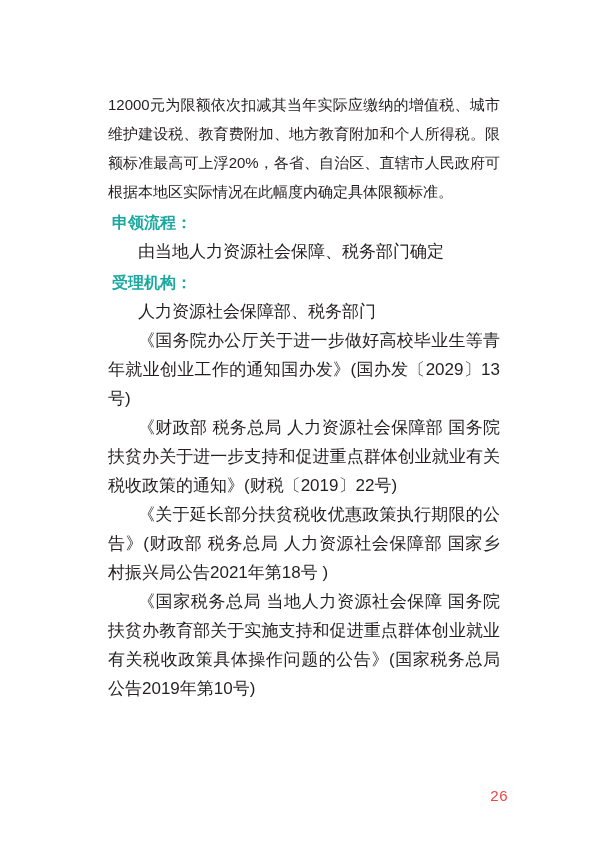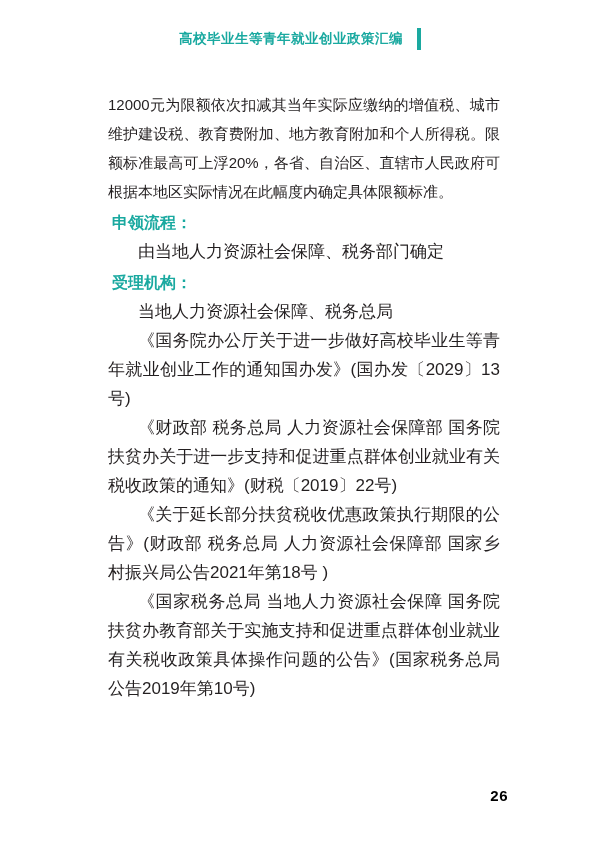--- a/index.html
+++ b/index.html
@@ -79,44 +79,40 @@
   }
   .block-gap {
     margin-top: 2px;
   }
   
   .page-number {
     position: absolute;
     right: 92px;
     bottom: 48px;
     font-size: 15px;
-    color: #000000;
-    font-weight: bold;
+    color: #ef4444;
+    font-weight: normal;
     letter-spacing: 0.5px;
   }
 </style>
 </head>
 <body>
 
 <div class="page">
 
-  <div class="header">
-    <div class="header-title">高校毕业生等青年就业创业政策汇编</div>
-    <div class="header-bar"></div>
-  </div>
 
   <div class="content">
 
     <p class="para">12000元为限额依次扣减其当年实际应缴纳的增值税、城市维护建设税、教育费附加、地方教育附加和个人所得税。限额标准最高可上浮20%，各省、自治区、直辖市人民政府可根据本地区实际情况在此幅度内确定具体限额标准。</p>
 
     <h3 class="section-title block-gap">申领流程：</h3>
     <p class="section-body indent">由当地人力资源社会保障、税务部门确定</p>
 
     <h3 class="section-title block-gap">受理机构：</h3>
-    <p class="section-body indent">当地人力资源社会保障、税务总局</p>
+    <p class="section-body indent">人力资源社会保障部、税务部门</p>
 
     <p class="section-body indent">《国务院办公厅关于进一步做好高校毕业生等青年就业创业工作的通知国办发》(国办发〔2029〕13号)</p>
     <p class="section-body indent">《财政部 税务总局 人力资源社会保障部 国务院扶贫办关于进一步支持和促进重点群体创业就业有关税收政策的通知》(财税〔2019〕22号)</p>
     <p class="section-body indent">《关于延长部分扶贫税收优惠政策执行期限的公告》(财政部 税务总局 人力资源社会保障部 国家乡村振兴局公告2021年第18号 )</p>
     <p class="section-body indent">《国家税务总局 当地人力资源社会保障 国务院扶贫办教育部关于实施支持和促进重点群体创业就业有关税收政策具体操作问题的公告》(国家税务总局公告2019年第10号)</p>
 
   </div>
 
   <div class="page-number">26</div>
 

